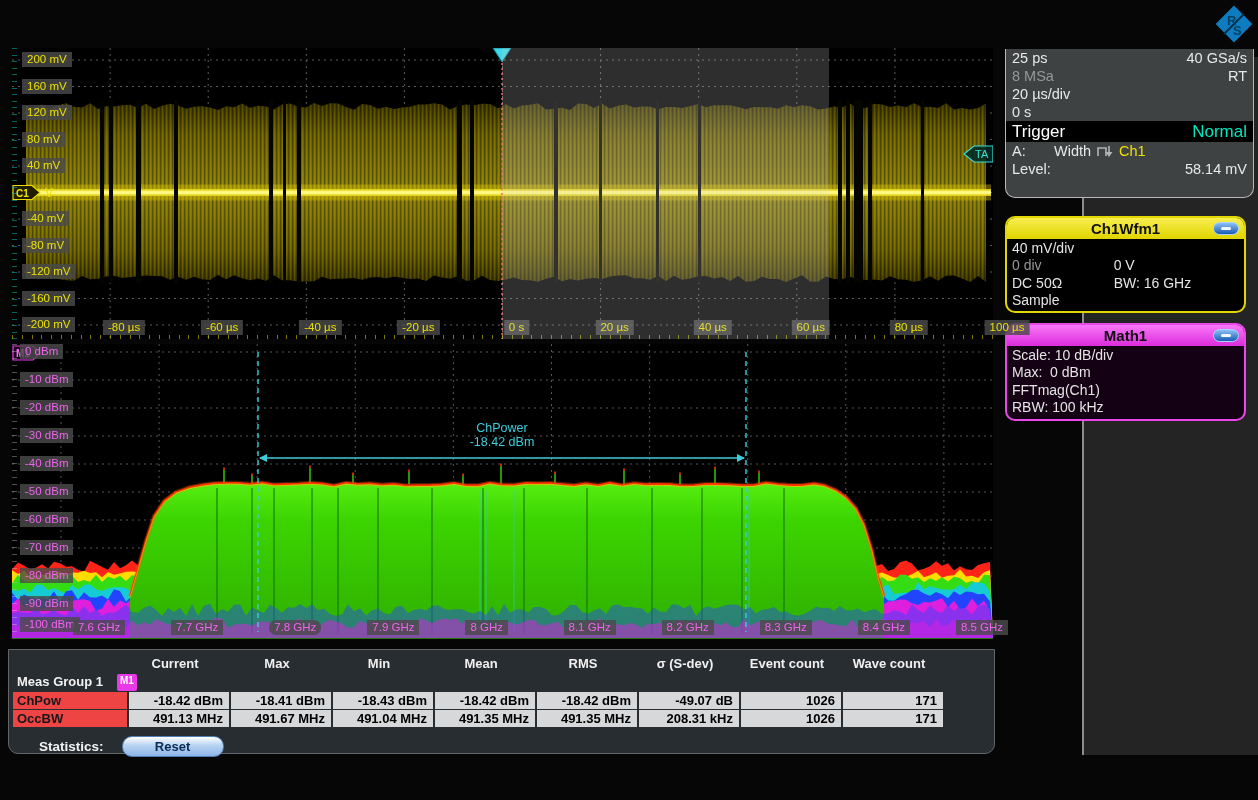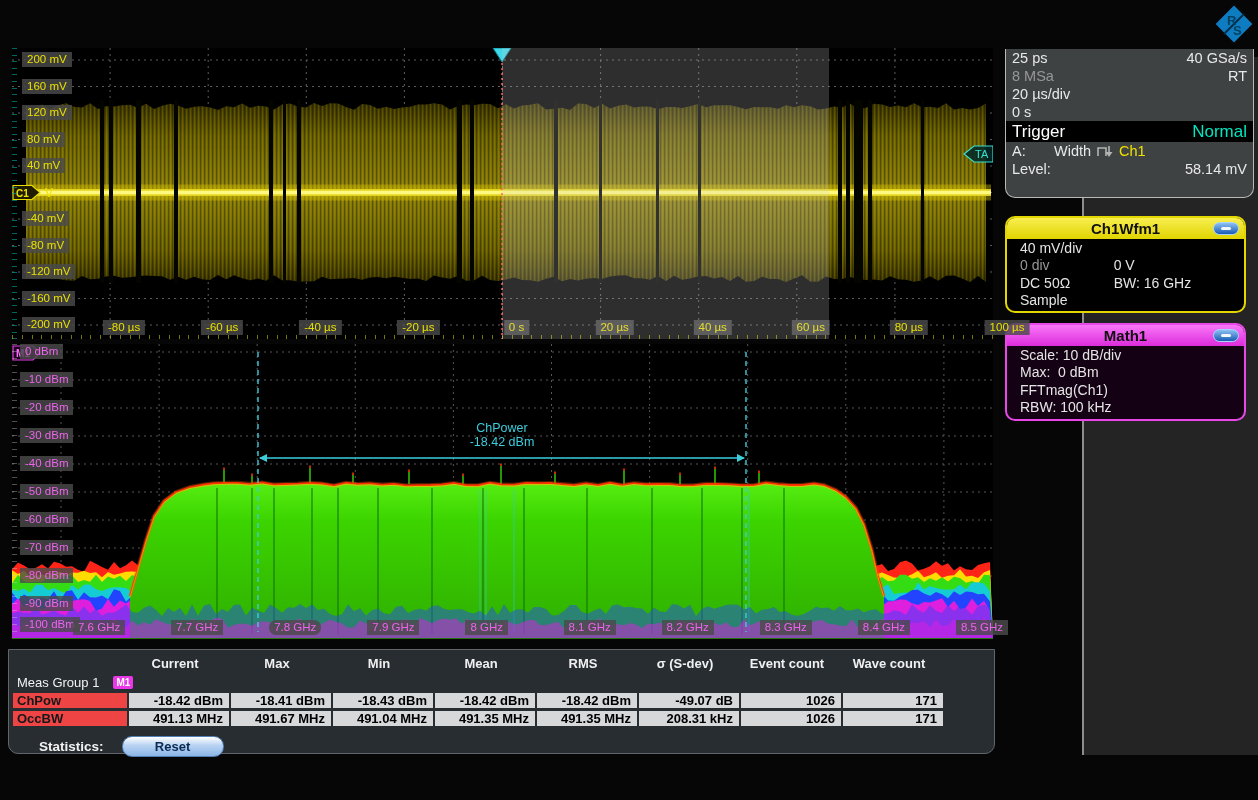--- a/index.html
+++ b/index.html
@@ -28,35 +28,35 @@
   .teal{color:#00e6be}
   .yel{color:#f0e000}
   .sigbox{position:absolute;width:241px;box-sizing:border-box;border-radius:10px;overflow:hidden}
   #chbox{left:1005px;top:216px;height:97px;border:2px solid #e3d700;background:#000}
   #mathbox{left:1005px;top:323px;height:98px;border:2px solid #e848e8;background:#140214}
   .sighdr{height:21px;display:flex;align-items:center;justify-content:center;font-size:15px;font-weight:bold;color:#101010;position:relative}
   #chbox .sighdr{background:linear-gradient(#f8ee50,#e0d400)}
   #mathbox .sighdr{background:linear-gradient(#f878f8,#dc2cdc)}
   .minbtn{position:absolute;right:5px;top:4px;width:26px;height:13px;border-radius:7px;background:linear-gradient(#8cc0f4,#1a5cb4);border:1px solid #a8d4ff;box-sizing:border-box}
   .minbtn::after{content:"";position:absolute;left:7px;top:4px;width:10px;height:3px;background:#f0f8ff;border-radius:2px}
-  .srow{height:17.5px;display:flex;align-items:center;padding:0 13px;font-size:14px;color:#e4e4e4}
+  .srow{height:17.5px;display:flex;align-items:center;padding:0 5px;font-size:14px;color:#e4e4e4}
   .col2{position:absolute;left:45%}
   .srow.rel{position:relative}
 
   
   #logo{position:absolute;left:1211px;top:1px;width:46px;height:46px}
 
   
   #meas-table{position:absolute;left:8px;top:649px;width:987px;height:105px;background:#282d32;border:1px solid #62666a;border-radius:0 0 10px 10px;box-sizing:border-box;padding-top:4px}
-  .trow{display:flex;height:17px;margin:0 13px 1px 4px;align-items:center}
+  .trow{display:flex;height:17px;margin:0 13px 1px 4px;}
   .thead{height:18px;margin-bottom:2px}
   .tlabel{width:110px;margin-right:2px;display:flex;align-items:center;font-size:13px;font-weight:bold;flex:none}
   .tcell{width:100px;margin-right:2px;display:flex;align-items:center;justify-content:flex-end;padding-right:6px;box-sizing:border-box;font-size:13px;font-weight:bold;flex:none}
   .thead .tcell{justify-content:center;color:#f0f0f0;padding-right:0}
-  .grp{color:#f2f2f2;font-size:13px;font-weight:normal;padding-left:4px}
+  .grp{color:#f2f2f2;font-size:13px;font-weight:bold;padding-left:4px}
   .badge{display:inline-block;background:#e838e8;color:#fff;font-size:10px;font-weight:bold;padding:1px 3px;border-radius:2px;margin-left:14px;line-height:11px}
   .datarow .tlabel{background:#ef4444;color:#15181b;padding-left:4px}
   .datarow .tcell{background:#d6d8da;color:#000}
   .statrow{display:flex;align-items:center;margin:9px 0 0 30px;height:20px}
   .statlbl{color:#f2f2f2;font-size:13.5px;font-weight:bold}
   .resetbtn{margin-left:18px;width:100px;height:19px;border-radius:10px;background:linear-gradient(#ffffff,#b8d2f2 45%,#8cb6e8);border:1px solid #4f7fb4;color:#0a2a52;font-size:13px;font-weight:bold;display:flex;align-items:center;justify-content:center;cursor:pointer}
 </style>
 </head>
 <body>
 

